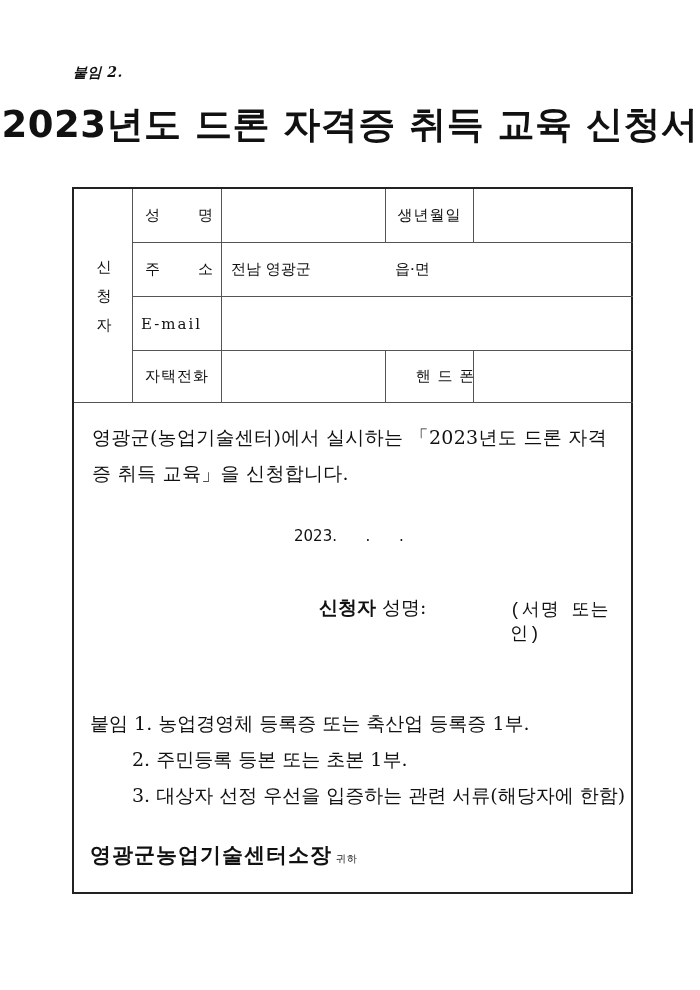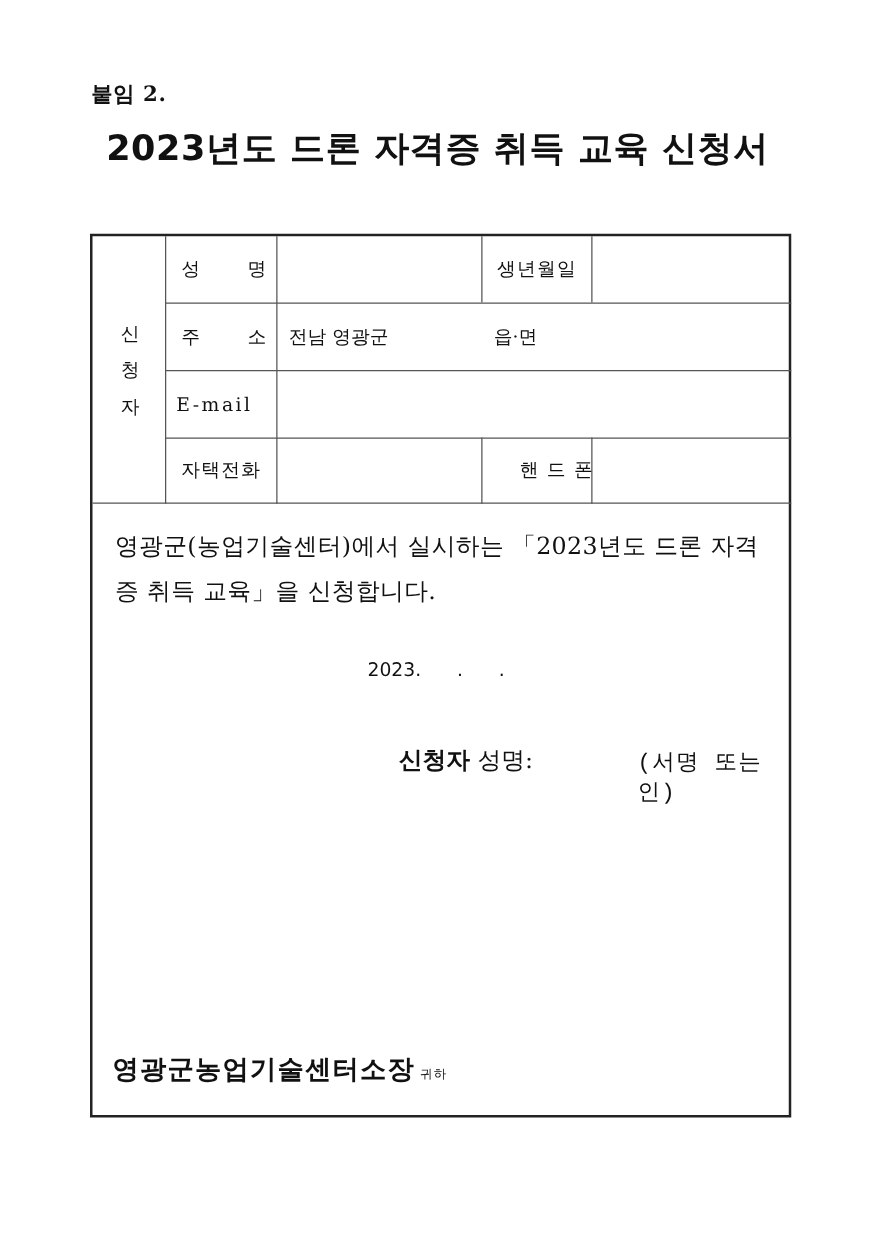--- a/index.html
+++ b/index.html
@@ -1,20 +1,20 @@
 <!DOCTYPE html>
 <html><head>
 <meta charset="utf-8">
 <style>
   html, body { margin:0; padding:0; background:#ffffff; }
   body { width:700px; height:990px; position:relative; overflow:hidden; color:#111;
          font-family: "DejaVu Serif", "Liberation Serif", serif; }
-  .attach-label { position:absolute; left:73px; top:64px; font-size:17px; font-weight:bold; letter-spacing:0.5px; }
+  .attach-label { position:absolute; left:73px; top:64px; font-size:14px; font-weight:bold; letter-spacing:0.5px;font-style:italic; }
   .title { position:absolute; left:0; width:700px; top:100px; text-align:center;
-           font-family:"DejaVu Sans","Liberation Sans",sans-serif; font-weight:bold; font-size:28px; letter-spacing:0.5px; }
+           font-family:"DejaVu Sans","Liberation Sans",sans-serif; font-weight:bold; font-size:37px; letter-spacing:0.5px; }
   .form { position:absolute; left:72px; top:187px; width:561px; height:707px; border:2px solid #222; box-sizing:border-box; }
   .line { position:absolute; background:#555; }
   .cell { position:absolute; display:flex; align-items:center; font-size:15px; box-sizing:border-box; }
   .lbl { justify-content:space-between; padding:0 8px 0 12px; }
   .lbl-c { justify-content:center; letter-spacing:1px; }
   .vert { position:absolute; left:0; width:60px; top:0; height:214px; display:flex; flex-direction:column; align-items:center; justify-content:center; font-size:15px; line-height:29px; }
   .p { position:absolute; font-size:19px; }
   .body-text { left:18px; right:18px; top:230px; line-height:36px; letter-spacing:0.3px; }
   .date { left:220px; top:338px; font-family:"DejaVu Sans","Liberation Sans",sans-serif; font-size:15px; }
   .sign { left:245px; top:406px; }
@@ -77,17 +77,25 @@
   <div class="cell" style="left:400px;top:162px;width:159px;height:51px;"></div>
 
   <div class="p body-text">영광군(농업기술센터)에서 실시하는 「2023년도 드론 자격증 취득 교육」을 신청합니다.</div>
   <div class="p date" style="white-space:pre;">2023.      .      .</div>
   <div class="p sign">
     <b>신청자</b>
     <span>성명:</span>
   </div>
   <div class="p sign-note">(서명 또는 인)</div>
 
+  <div class="p att">
+    <div class="row">
+      <span>붙임</span>
+      <span>1. 농업경영체 등록증 또는 축산업 등록증 1부.</span>
+    </div>
+    <div class="row indent">2. 주민등록 등본 또는 초본 1부.</div>
+    <div class="row indent">3. 대상자 선정 우선을 입증하는 관련 서류(해당자에 한함)</div>
+  </div>
 
   <div class="p recipient">
     <span>영광군농업기술센터소장</span><span class="suffix">귀하</span>
   </div>
 </div>
 
 </body></html>

